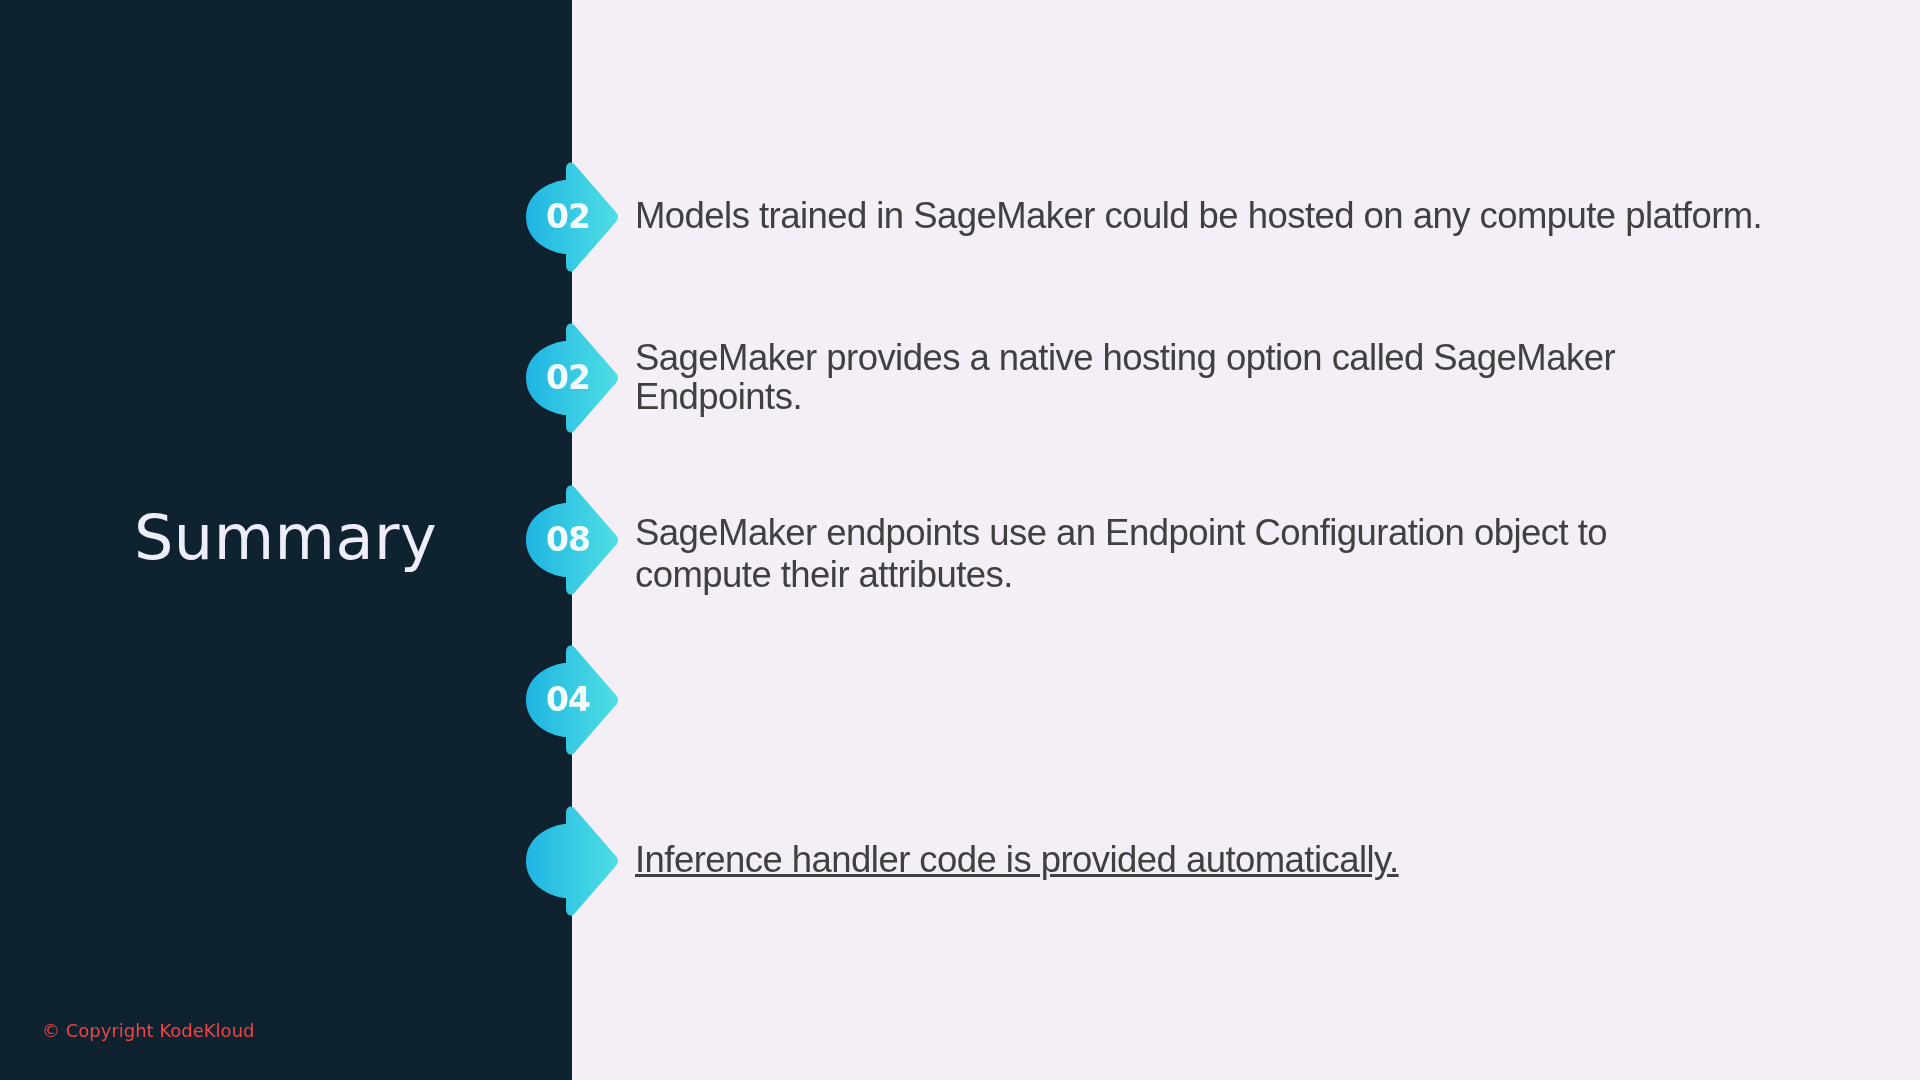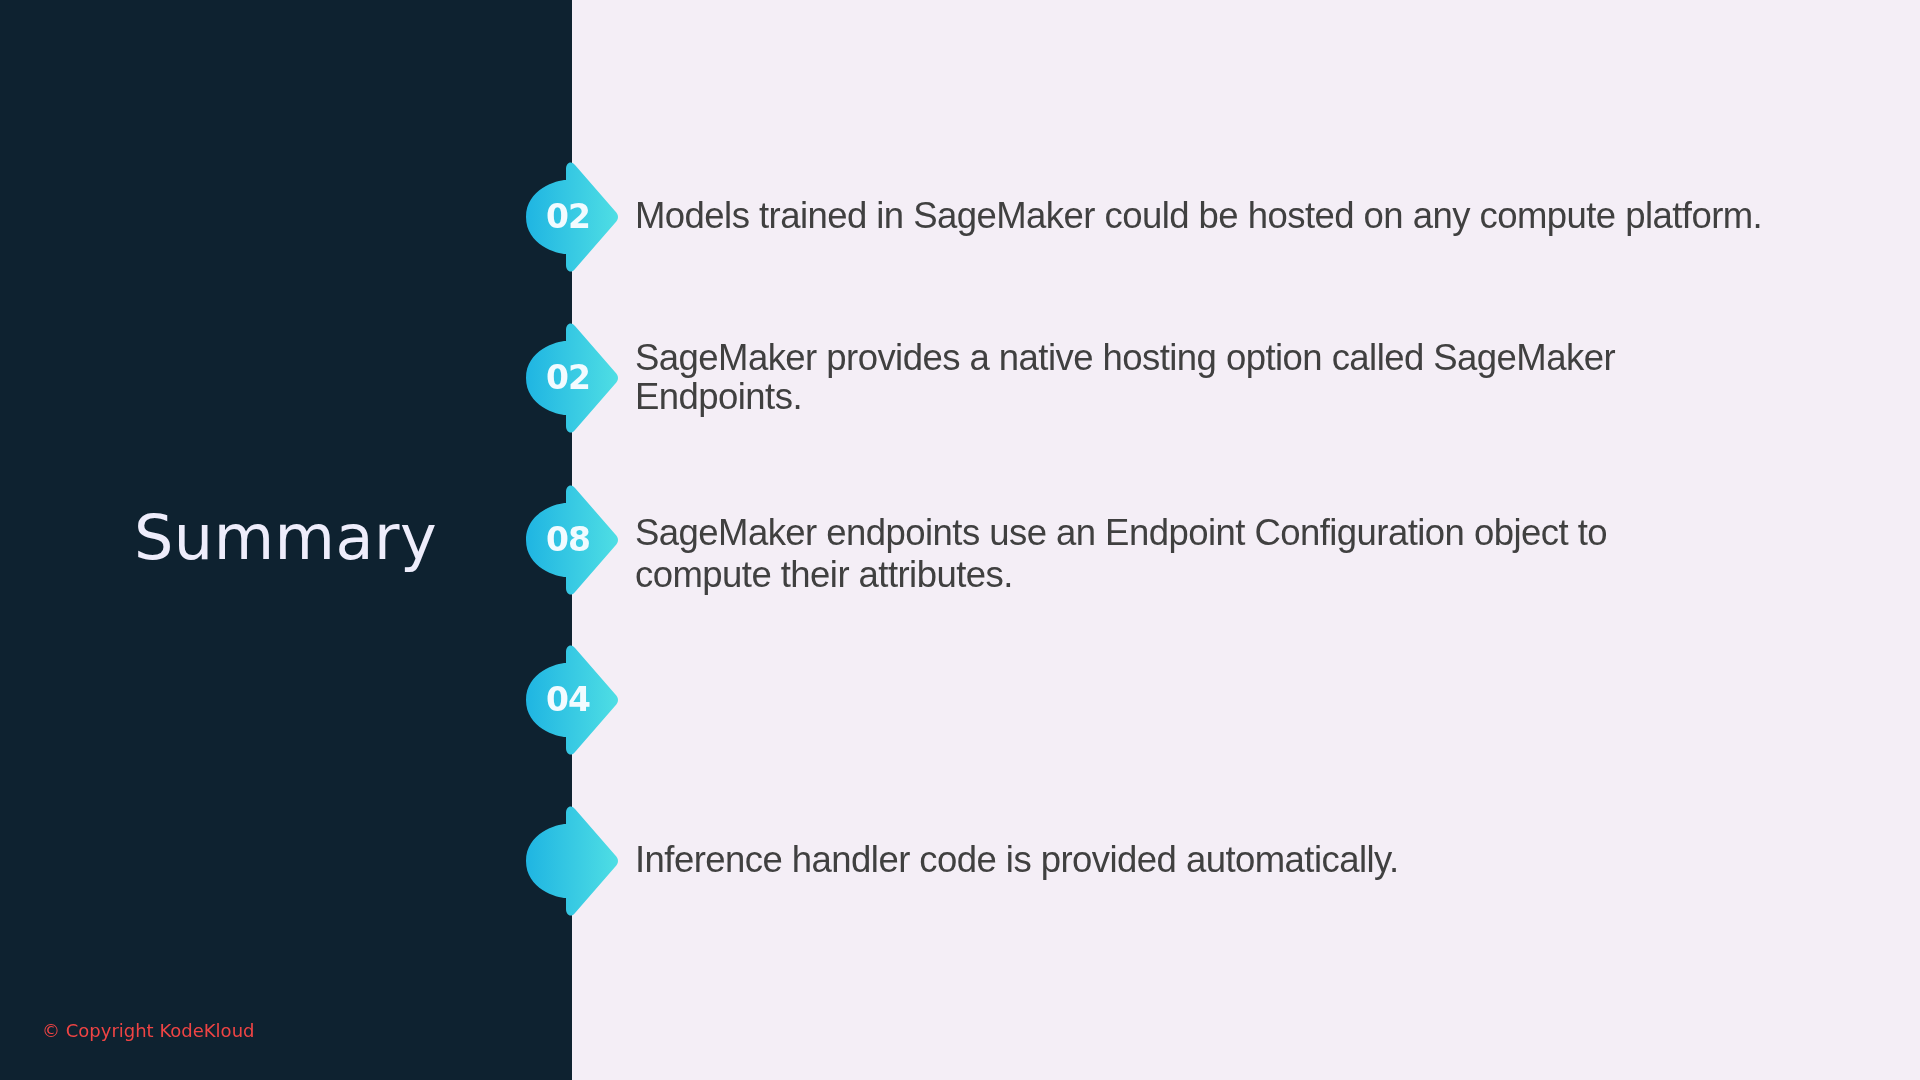--- a/index.html
+++ b/index.html
@@ -156,17 +156,17 @@
       <div class="badge-num">04</div>
     </div>
   </div>
 
   <div class="item" style="top:805px;">
     <div class="badge">
       <svg width="98" height="112" viewBox="0 0 98 112">
         <path d="M40 19 C 31 19, 0 28, 0 56 C 0 84, 31 93, 40 93 L 40 104 C 40 110, 45 113, 49 108 L 89 62 C 93 58, 93 54, 89 50 L 49 4 C 45 -1, 40 2, 40 8 Z" fill="url(#badgeGrad)"></path>
       </svg>
     </div>
-    <div class="item-text" style="top:33px; line-height:44px;">
+    <div class="item-text" style="top:33px; line-height:44px;text-decoration:underline;">
       <span class="line">Inference handler code is provided automatically.</span>
     </div>
   </div>
 </div>
 
 </body></html>

